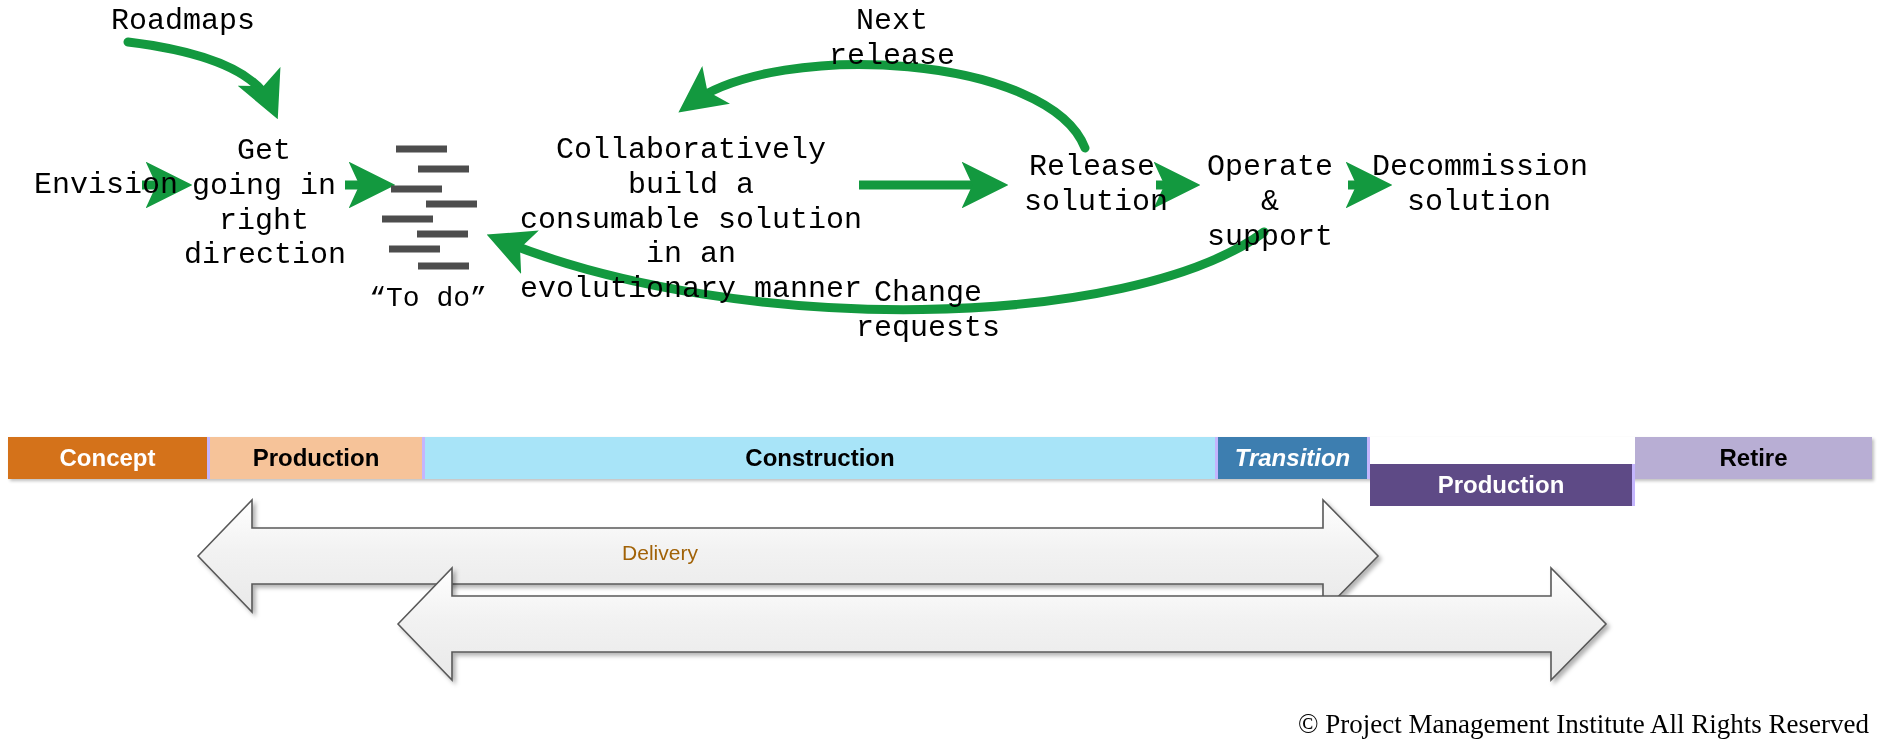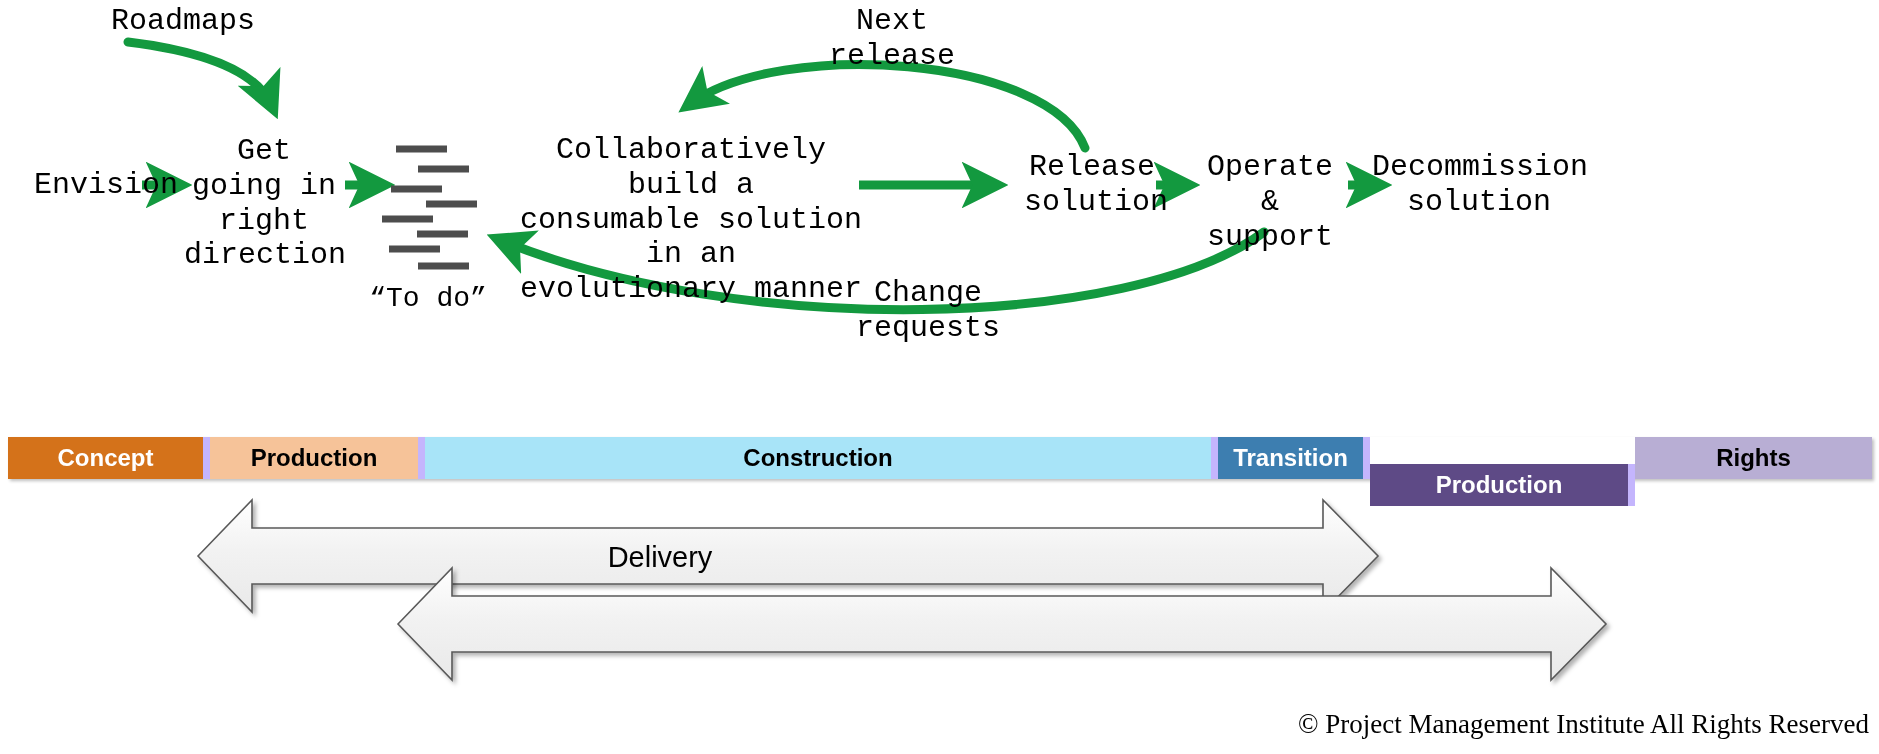--- a/index.html
+++ b/index.html
@@ -61,31 +61,31 @@
   }
   .phase {
     height: 100%;
     display: flex;
     align-items: center;
     justify-content: center;
     font-size: 24px;
     font-weight: bold;
     font-family: "Liberation Sans", sans-serif;
     box-sizing: border-box;
-    border-right: 7px solid #c4b5fd;
+    border-right: 3px solid #c4b5fd;
     overflow: hidden;
     white-space: nowrap;
   }
   .phase:last-child { border-right: none; }
 
   
   .band-label {
     position: absolute;
-    font-size: 29px;
-    color: #000000;
+    font-size: 21px;
+    color: #a16207;
     font-family: "Liberation Sans", sans-serif;
     text-align: center;
   }
 
   
   #copyright {
     position: absolute;
     right: 10px;
     top: 709px;
     font-size: 27px;
@@ -175,28 +175,28 @@
   <div id="phasebar">
     <div class="phase" style="background: rgb(212, 114, 26); color: rgb(255, 255, 255); width: 202px; flex: 0 0 202px;">
       <span>Concept</span>
     </div>
     <div class="phase" style="background: rgb(246, 195, 153); color: rgb(0, 0, 0); width: 215px; flex: 0 0 215px;">
       <span>Production</span>
     </div>
     <div class="phase" style="background: rgb(168, 228, 248); color: rgb(0, 0, 0); width: 793px; flex: 0 0 793px;">
       <span>Construction</span>
     </div>
-    <div class="phase" style="background: rgb(61, 126, 176); color: rgb(255, 255, 255); width: 152px; flex: 0 0 152px;">
+    <div class="phase" style="background: rgb(61, 126, 176); color: rgb(255, 255, 255); width: 152px; flex: 0 0 152px; font-style: italic;">
       <span>Transition</span>
     </div>
     <div class="phase" style="background: rgb(94, 74, 134); color: rgb(255, 255, 255); width: 265px; flex: 0 0 265px; margin-top: 27px;">
       <span>Production</span>
     </div>
     <div class="phase" style="background: rgb(184, 174, 212); color: rgb(0, 0, 0); width: 237px; flex: 0 0 237px;">
-      <span>Rights</span>
+      <span>Retire</span>
     </div>
   </div>
 
   <div class="band-label" style="left:560px; top:541px; width:200px;">Delivery</div>
 
 
   <div id="copyright">© Project Management Institute All Rights Reserved</div>
 
 </div>
 

